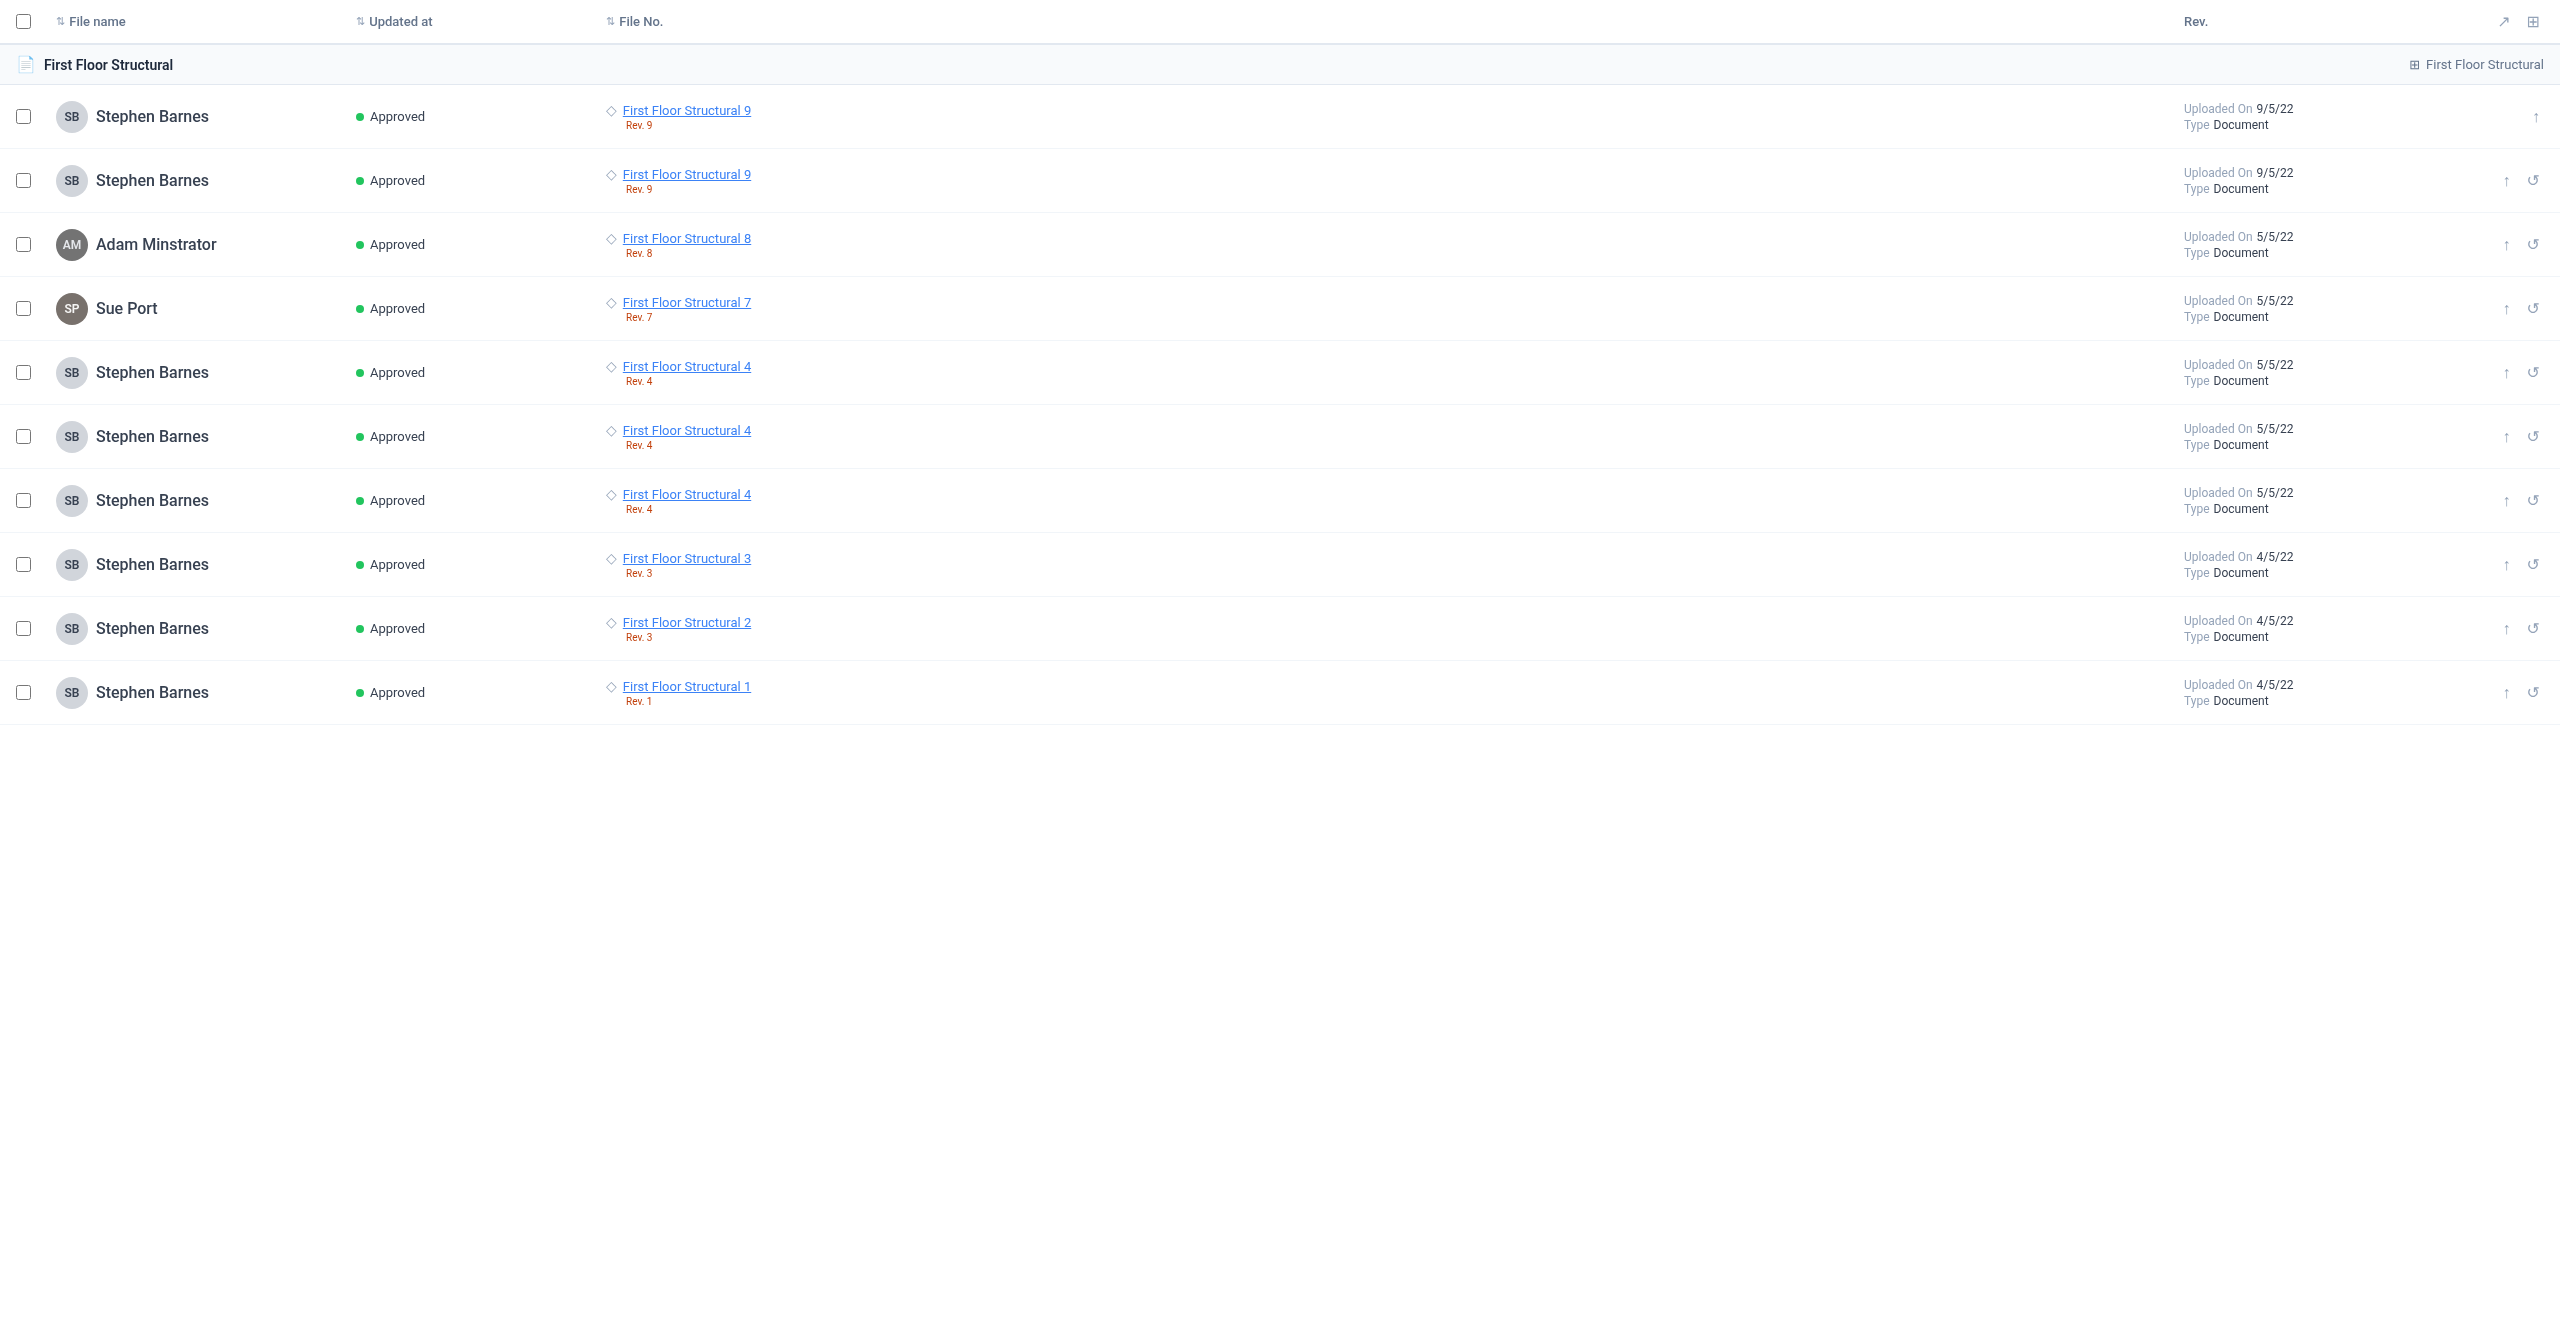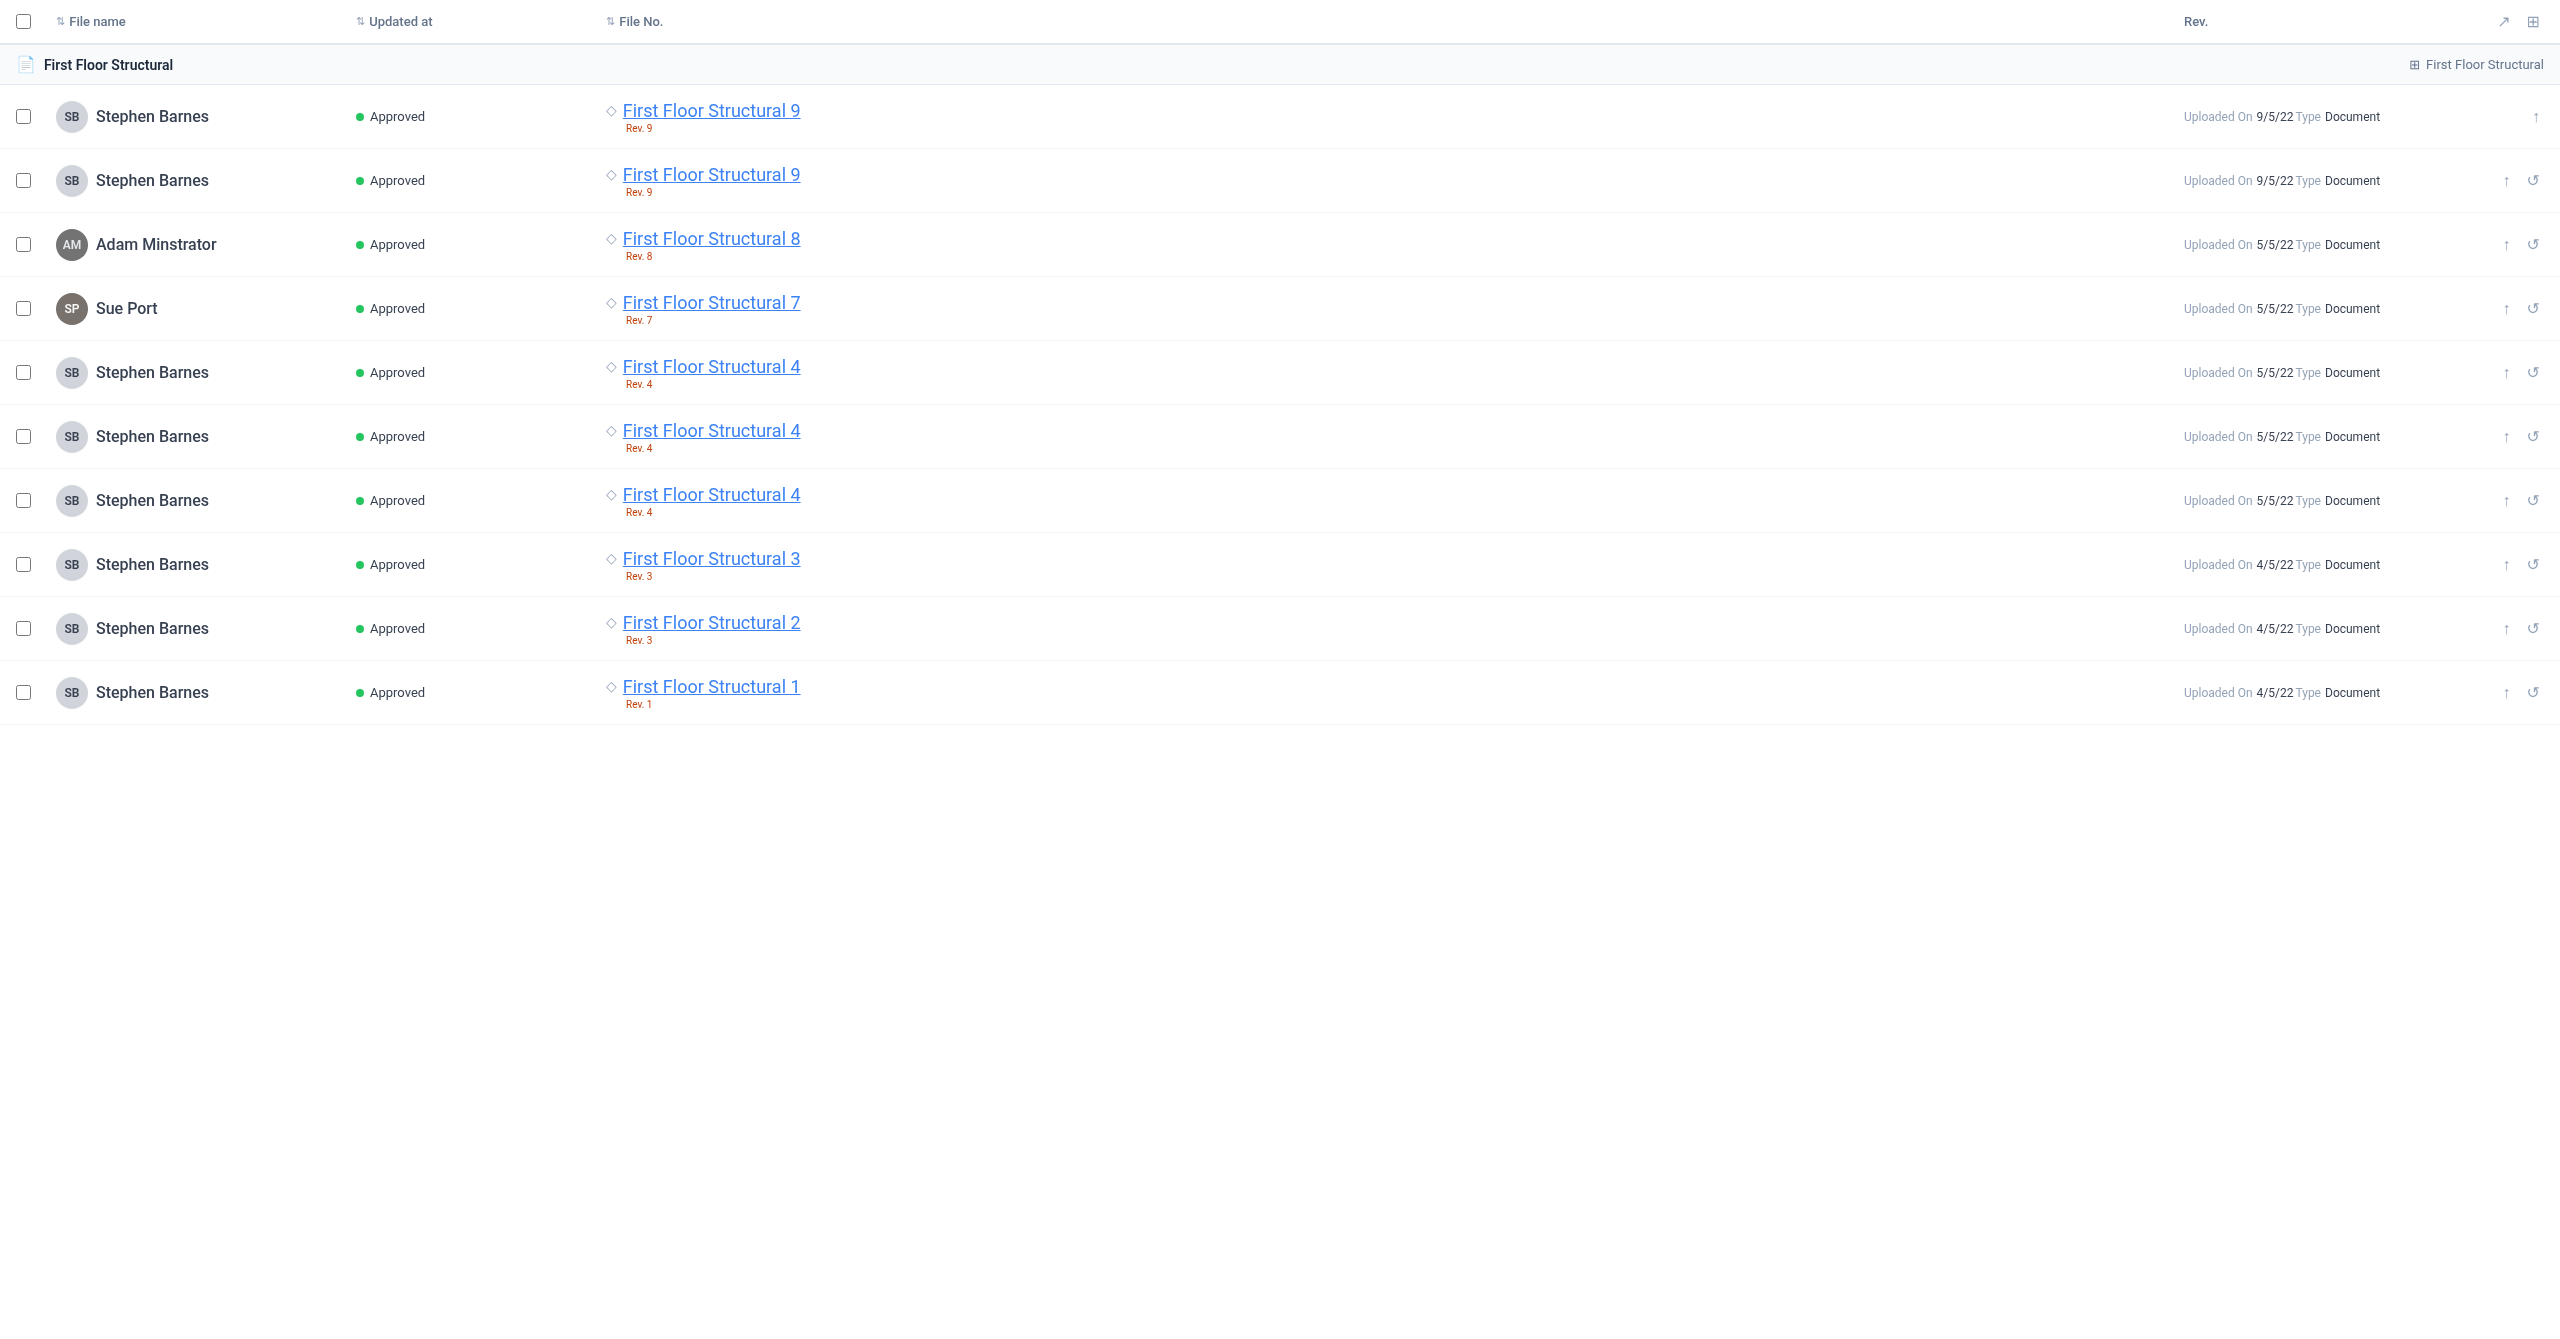--- a/index.html
+++ b/index.html
@@ -139,32 +139,33 @@
 
     .file-diamond-icon {
       color: #94a3b8;
       font-size: 14px;
       flex-shrink: 0;
     }
 
     .file-link {
       color: #3b82f6;
       text-decoration: underline;
-      font-size: 18px;
+      font-size: 13px;
       cursor: pointer;
     }
 
     .file-rev {
       font-size: 10px;
       color: #c2410c;
       padding-left: 20px;
     }
 
     .meta-cell {
       display: flex;
+      flex-direction: column;
       gap: 2px;
     }
 
     .meta-row {
       font-size: 12px;
       color: #64748b;
       display: flex;
       gap: 4px;
     }
 

